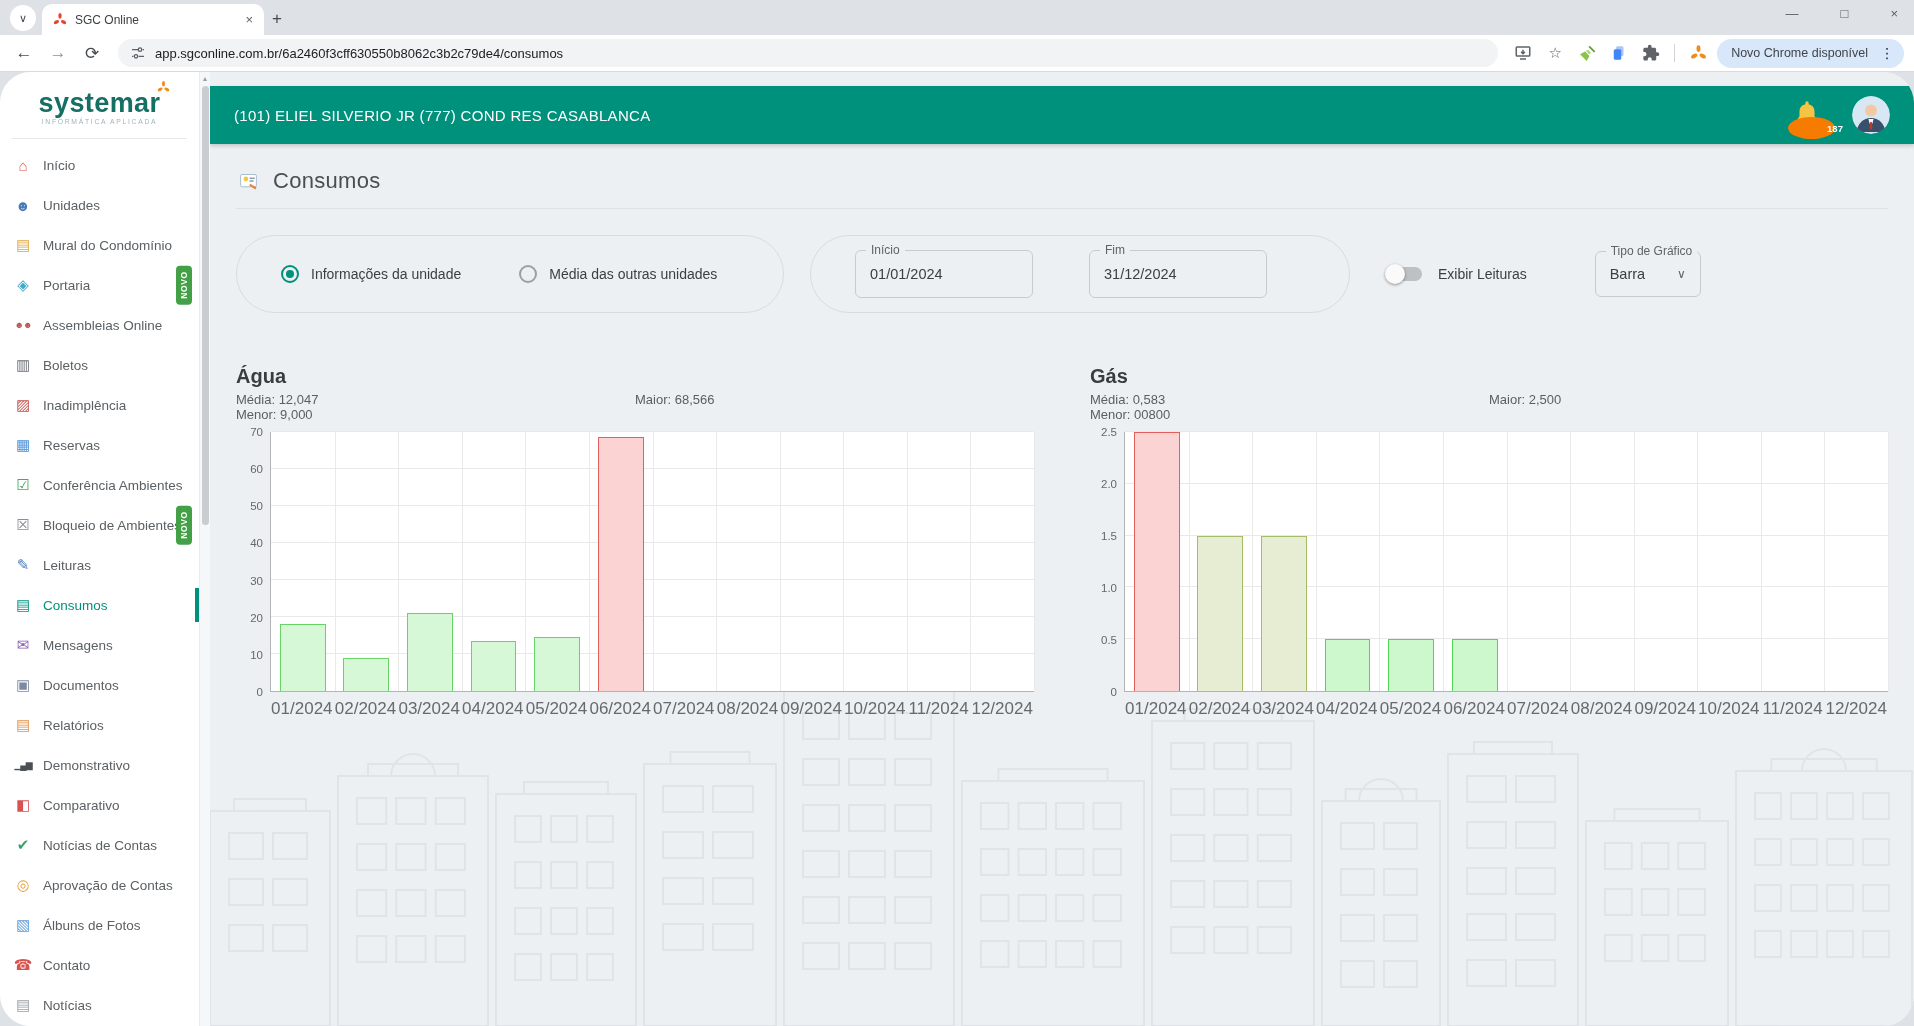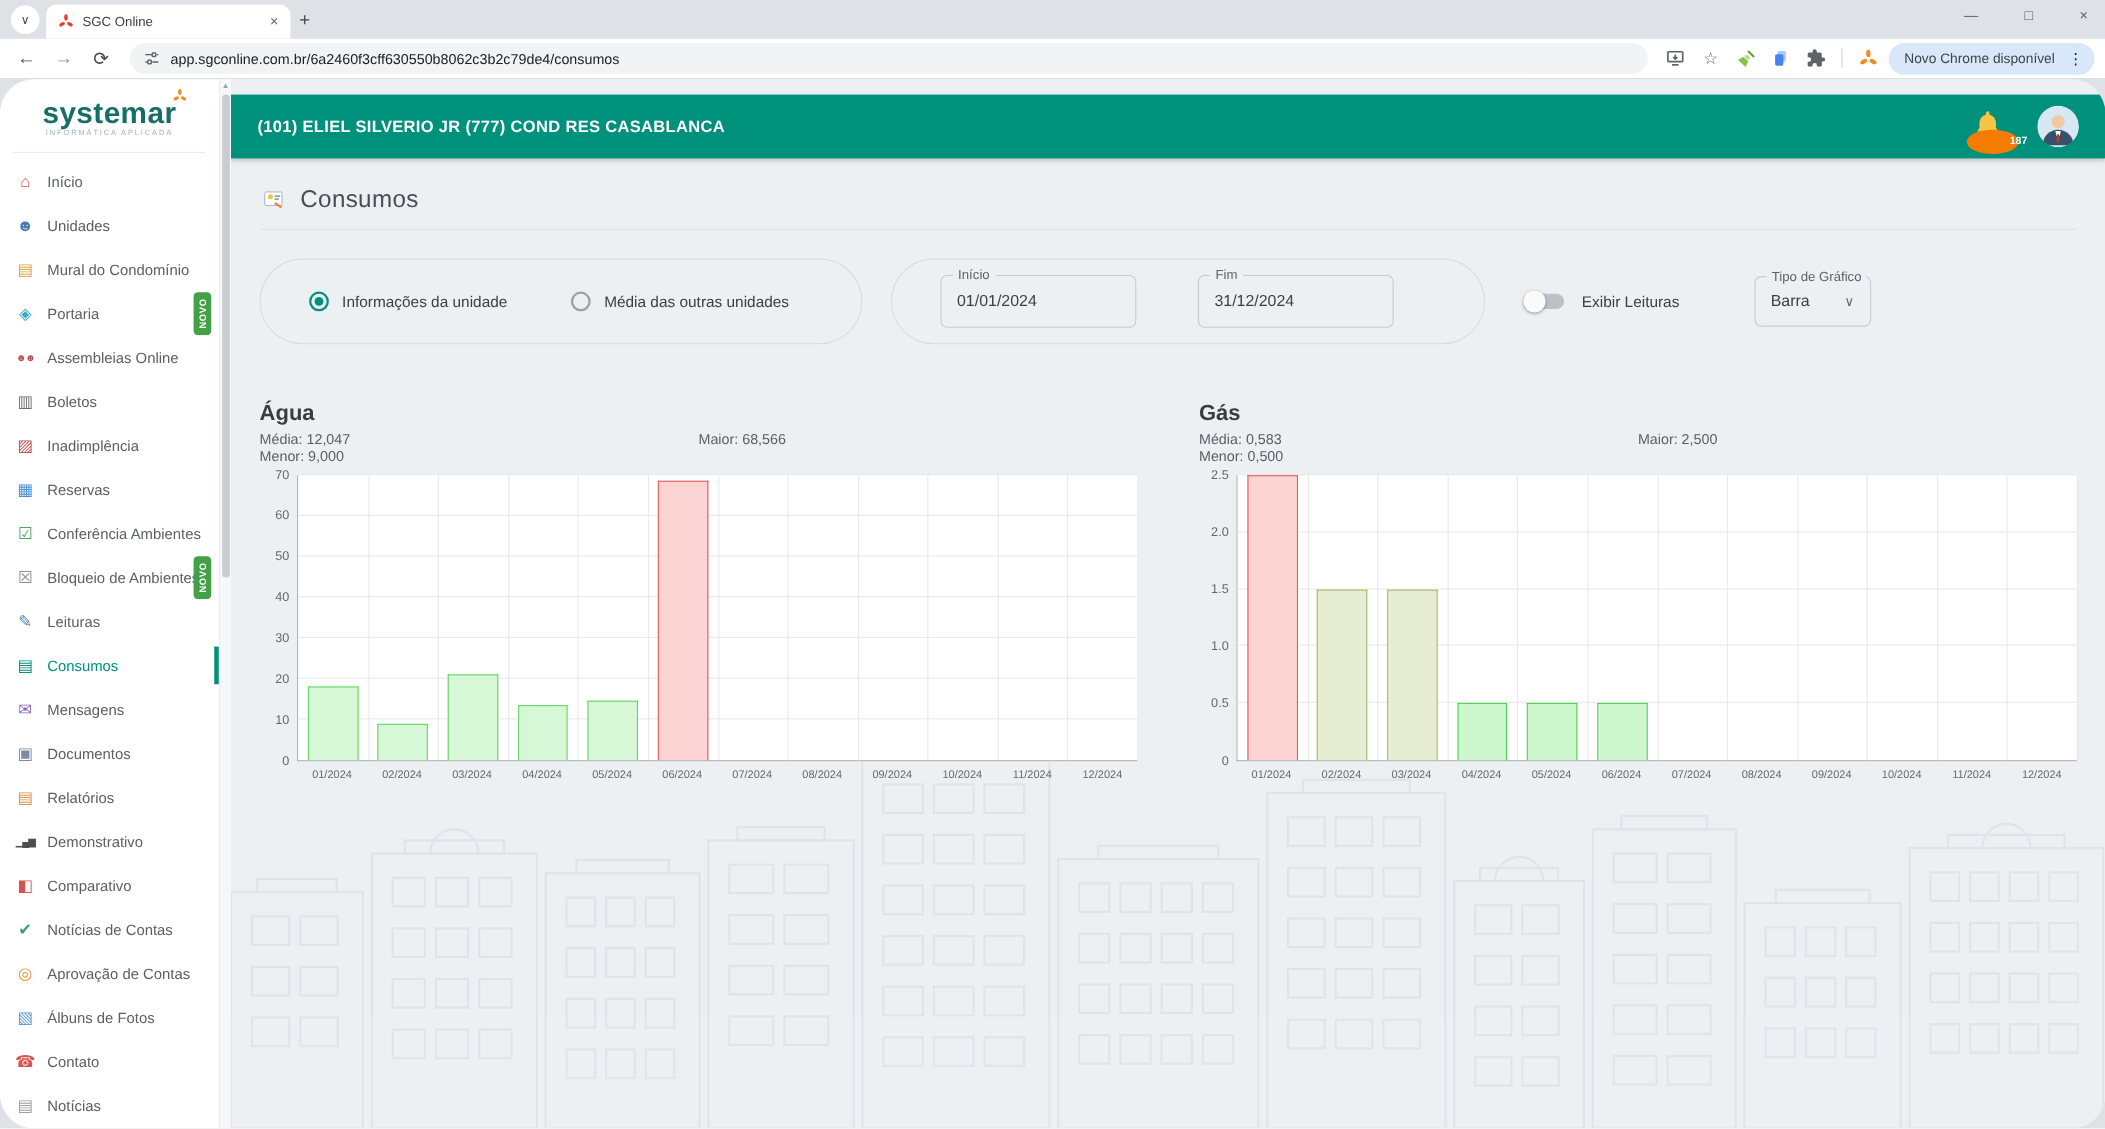--- a/index.html
+++ b/index.html
@@ -50,21 +50,21 @@
   .novo-badge { position:absolute; right:7px; top:50%; transform:translateY(-50%) rotate(180deg);
     writing-mode:vertical-rl; background:#43a047; color:#fff; font-size:8.5px; font-weight:bold;
     padding:6px 3px; border-radius:4px; letter-spacing:.6px; }
   .sb-scroll { position:absolute; right:0; top:0; bottom:0; width:11px; background:#f6f7f8; border-left:1px solid #ececec; }
   .sb-scroll .arr { display:block; text-align:center; font-size:7px; color:#9aa0a6; padding-top:3px; }
   .sb-thumb { position:absolute; top:14px; left:2px; width:7px; height:46%; background:#c9cdd1; border-radius:4px; }
 
   .main { flex:1; position:relative; overflow:hidden; background:#edf0f3; }
   .topbar { margin-top:14px; height:58px; background:#00917c; display:flex; align-items:center; padding:0 24px;
     box-shadow:0 2px 4px rgba(0,0,0,.18); position:relative; z-index:2; }
-  .topbar-title { color:#fff; font-weight:bold; font-size:15px; letter-spacing:.3px; }
+  .topbar-title { color:#fff; font-weight:normal; font-size:15px; letter-spacing:.3px; }
   .top-right { margin-left:auto; display:flex; align-items:center; gap:30px; }
   .bell-wrap { position:relative; cursor:pointer; }
   .bell-badge { position:absolute; right:-13px; bottom:-7px; width:22px; height:22px; background:#f57c00;
     border-radius:50%; color:#fff; font-size:9.5px; font-weight:bold; display:flex; align-items:center; justify-content:center;padding-left:47px; }
   .avatar { width:38px; height:38px; border-radius:50%; overflow:hidden; cursor:pointer; }
 
   .page { position:relative; z-index:1; padding:0 26px; }
   .page-head { display:flex; align-items:center; gap:14px; padding:24px 2px 14px; border-bottom:1px solid #dfe2e5; }
   .page-title { font-size:22px; color:#4a4e52; letter-spacing:.3px; }
 
@@ -92,21 +92,21 @@
   .chart { flex:1; min-width:0;margin-top:20px; }
   .chart-title { font-size:20px; font-weight:bold; color:#3a3d40; margin-bottom:4px; }
   .stats { display:grid; grid-template-columns:1fr 1fr; font-size:13px; color:#5a5e62; margin-bottom:10px; }
   .plotwrap { position:relative; margin-left:34px; }
   .plot { height:260px; background:#fff; border-left:1px solid #b3b3b3; border-bottom:1px solid #b3b3b3; position:relative; }
   .gl-h { position:absolute; left:0; right:0; height:1px; background:#e9e9e9; }
   .gl-v { position:absolute; top:0; bottom:0; width:1px; background:#e9e9e9; }
   .bar { position:absolute; bottom:0; border-style:solid; border-width:1.5px; border-bottom:none; }
   .ylab { position:absolute; right:calc(100% + 7px); transform:translateY(50%); font-size:11.5px; color:#64686c; }
   .xlabs { display:grid; grid-template-columns:repeat(12,1fr); margin-left:34px; margin-top:7px; }
-  .xlabs span { font-size:10px; color:#66696d; text-align:center; }
+  .xlabs span { font-size:17px; color:#66696d; text-align:center; }
 
   .watermark { position:absolute; left:0; right:0; bottom:0; height:340px; z-index:0; pointer-events:none; opacity:.9; }
 </style>
 </head>
 <body>
 
 <div class="window">
 
   <div class="tabstrip">
     <button class="tab-search">∨</button>
@@ -596,21 +596,21 @@
                 <span>10/2024</span>
                 <span>11/2024</span>
                 <span>12/2024</span>
               </div>
             </div>
             <div class="chart">
               <div class="chart-title">Gás</div>
               <div class="stats">
                 <span>Média: 0,583</span>
                 <span>Maior: 2,500</span>
-                <span>Menor: 0,500</span>
+                <span>Menor: 00800</span>
               </div>
               <div class="plotwrap">
                 <span class="ylab" style="bottom: 0%;">0</span>
                 <span class="ylab" style="bottom: 20%;">0.5</span>
                 <span class="ylab" style="bottom: 40%;">1.0</span>
                 <span class="ylab" style="bottom: 60%;">1.5</span>
                 <span class="ylab" style="bottom: 80%;">2.0</span>
                 <span class="ylab" style="bottom: 100%;">2.5</span>
                 <div class="plot">
                   <div class="gl-h" style="bottom: 20%;"></div>

